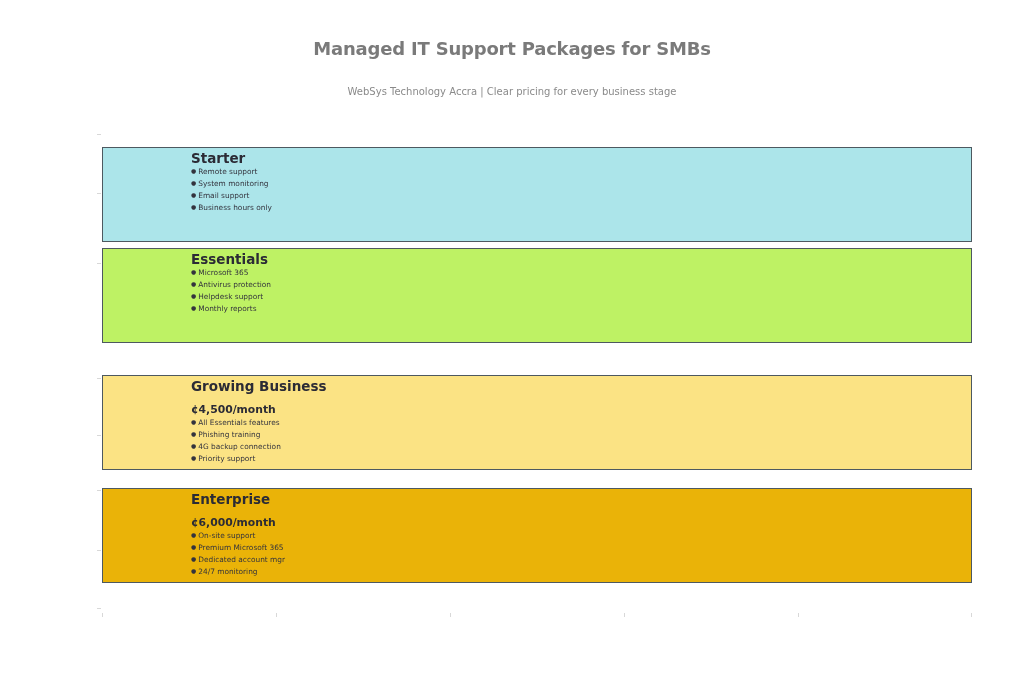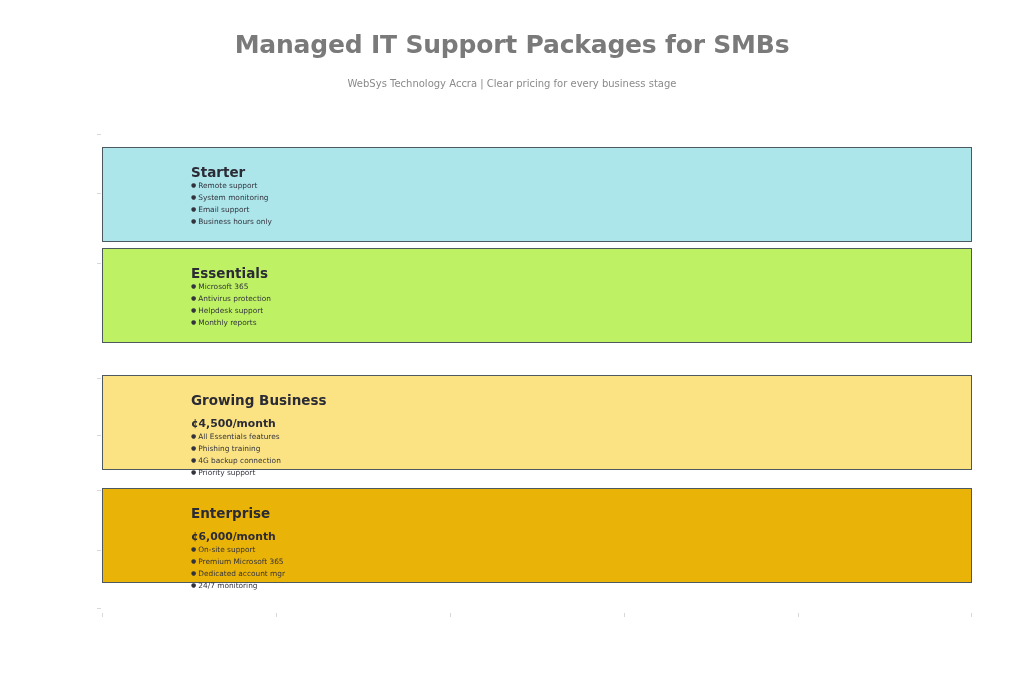--- a/index.html
+++ b/index.html
@@ -17,23 +17,23 @@
 
   
   #header {
     position: absolute;
     left: 0;
     top: 0;
     width: 1024px;
     text-align: center;
   }
   #chart-title {
-    margin: 8px;
+    margin: 16px;
     padding-top: 22px;
-    font-size: 25px;
+    font-size: 18px;
     font-weight: bold;
     color: #7a7a7a;
     letter-spacing: -0.2px;
     font-family: "DejaVu Sans", sans-serif;
   }
   #chart-subtitle {
     margin: 0;
     padding-top: 11px;
     font-size: 10px;
     font-weight: normal;
@@ -73,21 +73,21 @@
     width: 870px;
     box-sizing: border-box;
     border: 1.5px solid #4d5960;
   }
   .bar-body {
     position: absolute;
     left: 88px;
     top: 0;
     right: 0;
     bottom: 0;
-    padding-top: 16px;
+    padding-top: 2px;
   }
   .tier-name {
     font-size: 13.5px;
     font-weight: bold;
     color: #2b2b35;
     line-height: 1.2;
     font-family: "DejaVu Sans", sans-serif;
   }
   .tier-price {
     font-size: 10.8px;

